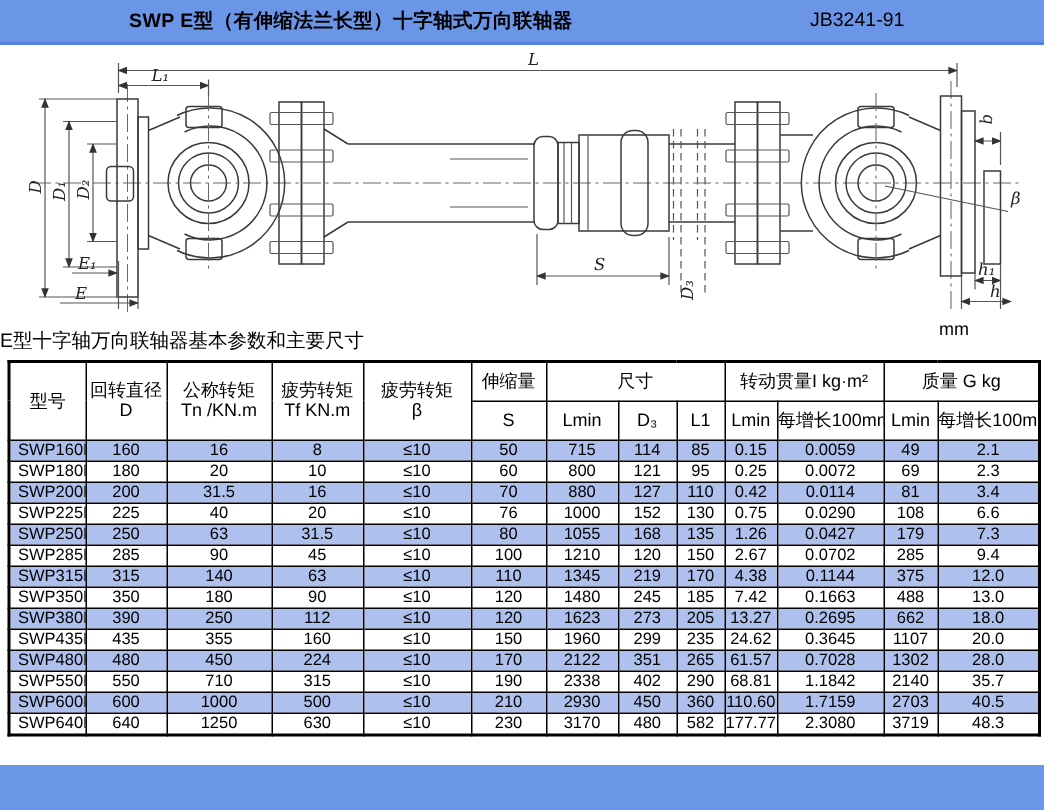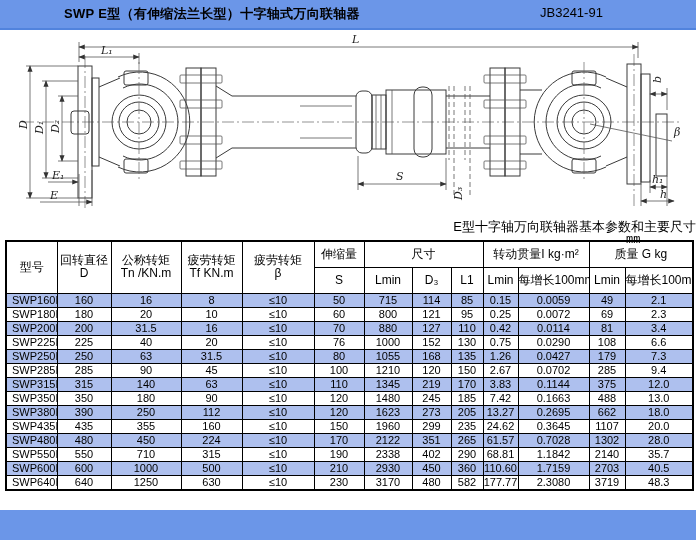--- a/index.html
+++ b/index.html
@@ -6,32 +6,32 @@
   #screen {
     position:relative; width:696px; height:540px; background:#ffffff;
     overflow:hidden; font-family:"Liberation Sans","DejaVu Sans",sans-serif; color:#000;
   }
   
   .titlebar {
     position:absolute; top:0; left:0; width:696px; height:30px;
     background:#6b96e8; border-bottom:2px solid #5183dd; box-sizing:border-box;
     display:flex; align-items:center;
   }
-  .titlebar .title { margin-left:64px; font-size:13px; font-weight:bold; letter-spacing:.3px; }
+  .titlebar .title { margin-left:86px; font-size:13px; font-weight:bold; letter-spacing:.3px; }
   .titlebar .std  { position:absolute; left:540px; top:5px; font-size:13px; font-weight:normal; }
   
   svg.drawing { position:absolute; top:30px; left:0; }
   .ln   { stroke:#3a3a3a; stroke-width:1; fill:none; }
   .thin { stroke:#555; stroke-width:.8; fill:none; }
   .cl   { stroke:#666; stroke-width:.7; fill:none; stroke-dasharray:12 3 2 3; }
   .dsh  { stroke:#555; stroke-width:.8; fill:none; stroke-dasharray:5 3; }
   .dim  { font-family:"DejaVu Serif",serif; font-style:italic; font-size:11px; fill:#222; }
   
-  .caption { position:absolute; top:218px; left:0; width:696px; text-align:right; font-size:13px; }
-  .caption-unit { position:absolute; top:233px; left:626px; font-size:12px;font-family:Liberation Mono, monospace; }
+  .caption { position:absolute; top:218px; left:0; width:696px; text-align:left; font-size:13px; }
+  .caption-unit { position:absolute; top:212px; left:626px; font-size:12px; }
   
   table.spec {
     position:absolute; top:240px; left:5px; width:688px;
     border-collapse:collapse; table-layout:fixed; border:2px solid #000;
   }
   .spec th, .spec td {
     border:1px solid #000; padding:0; text-align:center; font-weight:normal;
     overflow:hidden; white-space:nowrap;
   }
   .spec thead tr { height:26px; }
@@ -330,21 +330,21 @@
         <tr>
           <td>SWP315E</td>
           <td>315</td>
           <td>140</td>
           <td>63</td>
           <td>≤10</td>
           <td>110</td>
           <td>1345</td>
           <td>219</td>
           <td>170</td>
-          <td>3.83</td>
+          <td>4.38</td>
           <td>0.1144</td>
           <td>375</td>
           <td>12.0</td>
         </tr>
         <tr>
           <td>SWP350E</td>
           <td>350</td>
           <td>180</td>
           <td>90</td>
           <td>≤10</td>

